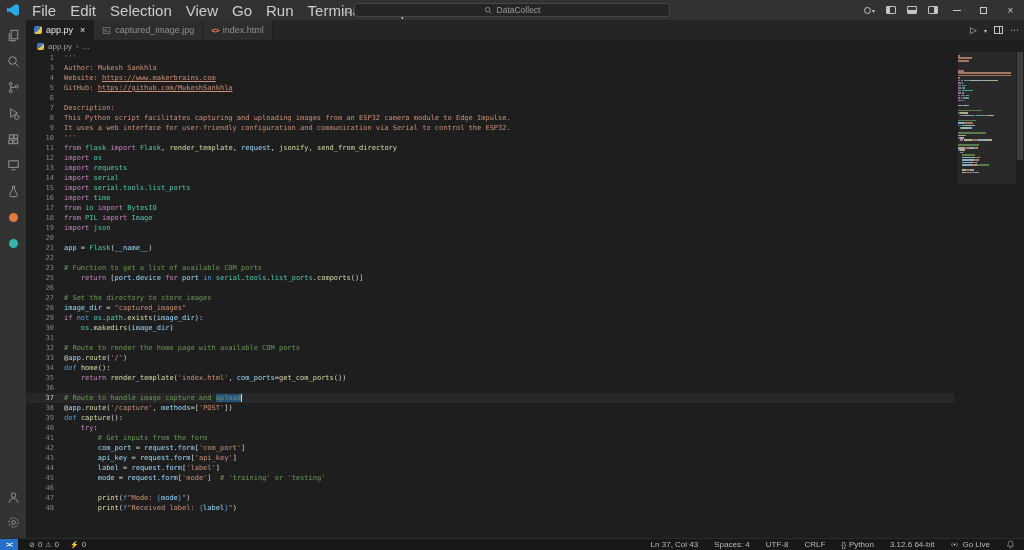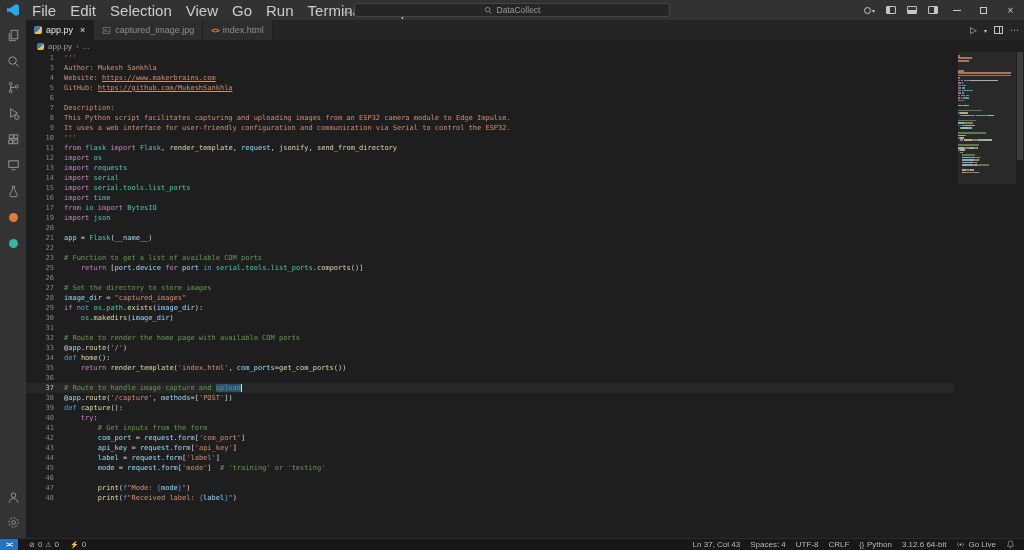--- a/index.html
+++ b/index.html
@@ -89,21 +89,21 @@
 
   
   .statusbar { position:absolute; bottom:0; left:0; right:0; height:12px; background:#181818; border-top:1px solid #2b2b2b;
                display:flex; align-items:center; font-size:8px; color:#b8b8b8; z-index:30; }
   .remote { height:100%; width:18px; background:#2472c8; color:#ffffff; display:flex; align-items:center; justify-content:center;
             font-size:7px; font-weight:bold; letter-spacing:-1px; }
   .sb-left { display:flex; align-items:center; gap:9px; height:100%; }
   .sb-left .sb-item { margin-left:2px; }
   .sb-item { display:flex; align-items:center; gap:3px; white-space:nowrap; }
   .sb-ico { font-size:7px; }
-  .sb-right { margin-left:auto; display:flex; align-items:center; gap:10px; padding-right:9px; height:100%; }
+  .sb-right { margin-left:auto; display:flex; align-items:center; gap:16px; padding-right:9px; height:100%; }
   .braces { font-size:7px; color:#b8b8b8; }
 
   svg.icon { display:block; }
 </style>
 </head>
 <body>
 
 <div class="titlebar">
   <div class="logo"></div>
   <div class="menubar">
@@ -272,20 +272,21 @@
           <div class="code-line"><span class="ln">8</span><span class="lc"><span class="tk-st">This Python script facilitates capturing and uploading images from an ESP32 camera module to Edge Impulse.</span></span></div>
           <div class="code-line"><span class="ln">9</span><span class="lc"><span class="tk-st">It uses a web interface for user-friendly configuration and communication via Serial to control the ESP32.</span></span></div>
           <div class="code-line"><span class="ln">10</span><span class="lc"><span class="tk-st">'''</span></span></div>
           <div class="code-line"><span class="ln">11</span><span class="lc"><span class="tk-kw">from</span><span class="tk-tx"> </span><span class="tk-cl">flask</span><span class="tk-tx"> </span><span class="tk-kw">import</span><span class="tk-tx"> </span><span class="tk-cl">Flask</span><span class="tk-tx">, </span><span class="tk-fn">render_template</span><span class="tk-tx">, </span><span class="tk-vr">request</span><span class="tk-tx">, </span><span class="tk-fn">jsonify</span><span class="tk-tx">, </span><span class="tk-fn">send_from_directory</span></span></div>
           <div class="code-line"><span class="ln">12</span><span class="lc"><span class="tk-kw">import</span><span class="tk-tx"> </span><span class="tk-cl">os</span></span></div>
           <div class="code-line"><span class="ln">13</span><span class="lc"><span class="tk-kw">import</span><span class="tk-tx"> </span><span class="tk-cl">requests</span></span></div>
           <div class="code-line"><span class="ln">14</span><span class="lc"><span class="tk-kw">import</span><span class="tk-tx"> </span><span class="tk-cl">serial</span></span></div>
           <div class="code-line"><span class="ln">15</span><span class="lc"><span class="tk-kw">import</span><span class="tk-tx"> </span><span class="tk-cl">serial.tools.list_ports</span></span></div>
           <div class="code-line"><span class="ln">16</span><span class="lc"><span class="tk-kw">import</span><span class="tk-tx"> </span><span class="tk-cl">time</span></span></div>
           <div class="code-line"><span class="ln">17</span><span class="lc"><span class="tk-kw">from</span><span class="tk-tx"> </span><span class="tk-cl">io</span><span class="tk-tx"> </span><span class="tk-kw">import</span><span class="tk-tx"> </span><span class="tk-cl">BytesIO</span></span></div>
+          <div class="code-line"><span class="ln">18</span><span class="lc"><span class="tk-kw">from</span><span class="tk-tx"> </span><span class="tk-cl">PIL</span><span class="tk-tx"> </span><span class="tk-kw">import</span><span class="tk-tx"> </span><span class="tk-cl">Image</span></span></div>
           <div class="code-line"><span class="ln">19</span><span class="lc"><span class="tk-kw">import</span><span class="tk-tx"> </span><span class="tk-cl">json</span></span></div>
           <div class="code-line"><span class="ln">20</span><span class="lc"></span></div>
           <div class="code-line"><span class="ln">21</span><span class="lc"><span class="tk-vr">app</span><span class="tk-tx"> = </span><span class="tk-cl">Flask</span><span class="tk-tx">(</span><span class="tk-vr">__name__</span><span class="tk-tx">)</span></span></div>
           <div class="code-line"><span class="ln">22</span><span class="lc"></span></div>
           <div class="code-line"><span class="ln">23</span><span class="lc"><span class="tk-cm"># Function to get a list of available COM ports</span></span></div>
           <div class="code-line"><span class="ln">25</span><span class="lc"><span class="tk-tx">    </span><span class="tk-kw">return</span><span class="tk-tx"> [</span><span class="tk-vr">port</span><span class="tk-tx">.</span><span class="tk-vr">device</span><span class="tk-tx"> </span><span class="tk-kw">for</span><span class="tk-tx"> </span><span class="tk-vr">port</span><span class="tk-tx"> </span><span class="tk-kb">in</span><span class="tk-tx"> </span><span class="tk-cl">serial</span><span class="tk-tx">.</span><span class="tk-cl">tools</span><span class="tk-tx">.</span><span class="tk-cl">list_ports</span><span class="tk-tx">.</span><span class="tk-fn">comports</span><span class="tk-tx">()]</span></span></div>
           <div class="code-line"><span class="ln">26</span><span class="lc"></span></div>
           <div class="code-line"><span class="ln">27</span><span class="lc"><span class="tk-cm"># Set the directory to store images</span></span></div>
           <div class="code-line"><span class="ln">28</span><span class="lc"><span class="tk-vr">image_dir</span><span class="tk-tx"> = </span><span class="tk-st">"captured_images"</span></span></div>
           <div class="code-line"><span class="ln">29</span><span class="lc"><span class="tk-kw">if</span><span class="tk-tx"> </span><span class="tk-kb">not</span><span class="tk-tx"> </span><span class="tk-cl">os</span><span class="tk-tx">.</span><span class="tk-cl">path</span><span class="tk-tx">.</span><span class="tk-fn">exists</span><span class="tk-tx">(</span><span class="tk-vr">image_dir</span><span class="tk-tx">):</span></span></div>

